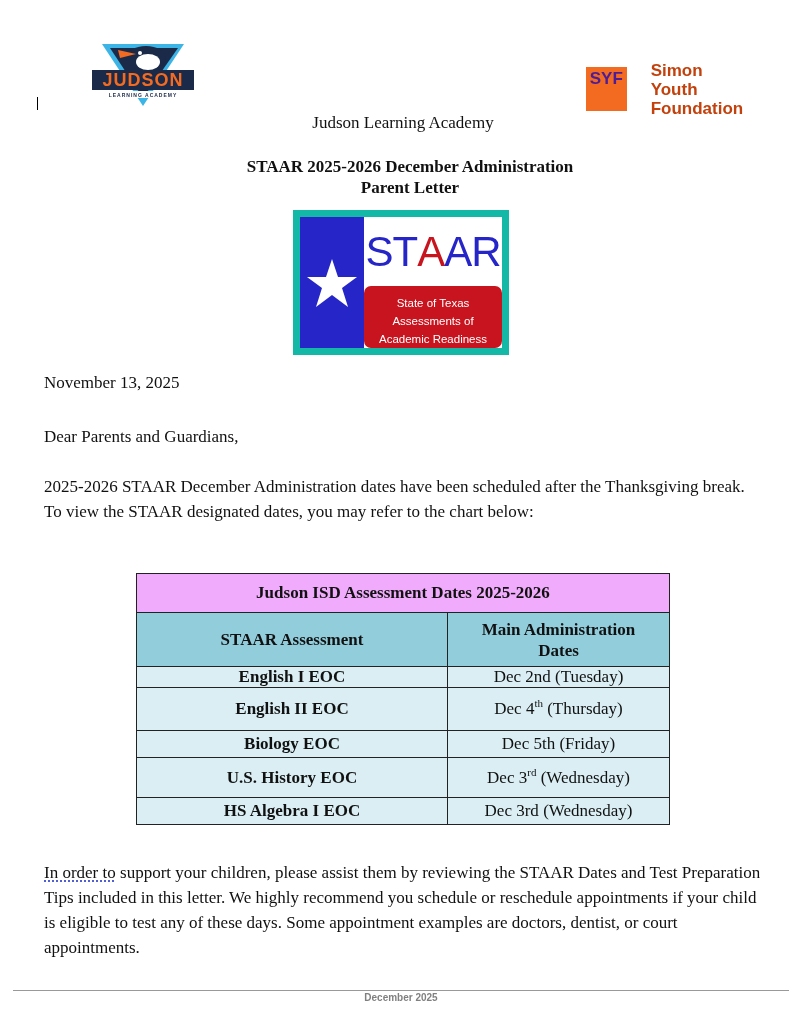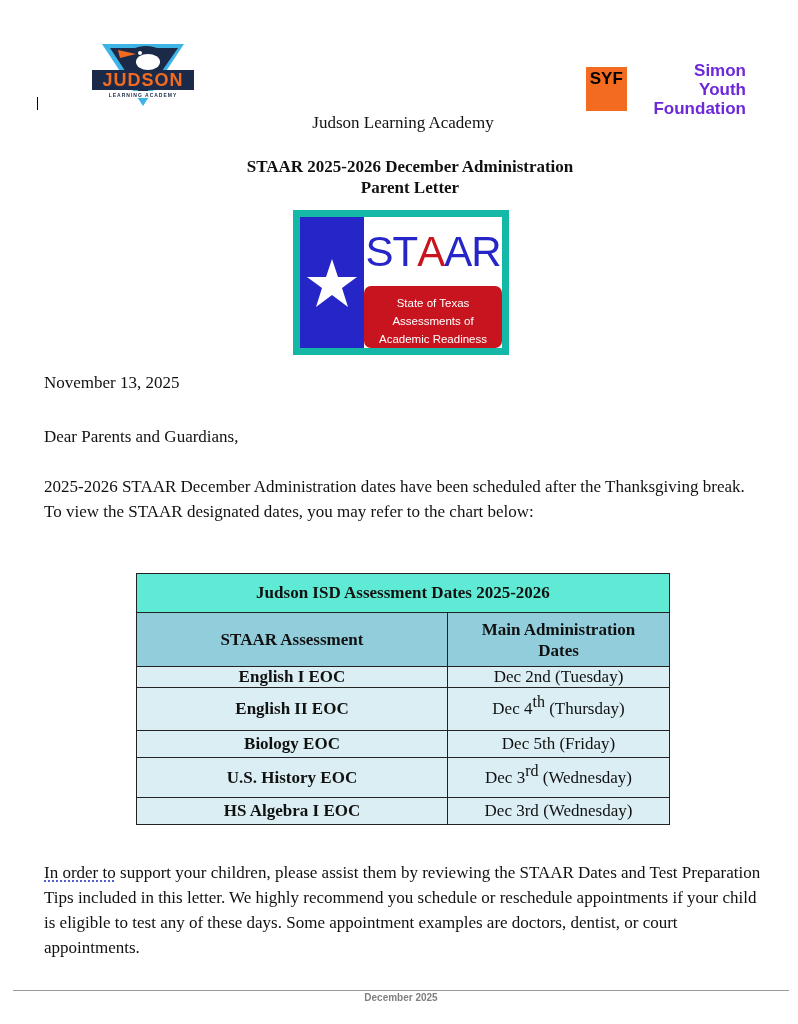--- a/index.html
+++ b/index.html
@@ -7,27 +7,27 @@
       width: 798px; height: 1024px; position: relative; overflow: hidden;
       font-family: "Liberation Serif", serif; color: #111;
     }
     .abs { position: absolute; }
 
     
     .judson-logo { left: 88px; top: 36px; width: 110px; height: 72px; }
     
     .syf-logo { left: 586px; top: 67px; width: 160px; height: 44px; display: flex; align-items: center; }
     .syf-box {
-      width: 44px; height: 44px; background: #f26b21; color: #000000;
+      width: 44px; height: 44px; background: #f26b21; color: #4c1d95;
       font-family: "Liberation Sans", sans-serif; font-weight: bold; font-size: 17px;
       display: flex; align-items: flex-start; justify-content: center; padding-top: 2px; box-sizing: border-box;
     }
     .syf-text {
-      margin-left: 24px; color: #6d28d9; font-family: "Liberation Sans", sans-serif;
-      font-weight: bold; font-size: 17px; line-height: 19px; text-align: right;
+      margin-left: 24px; color: #c2410c; font-family: "Liberation Sans", sans-serif;
+      font-weight: bold; font-size: 17px; line-height: 19px;
     }
 
     .cursor { left: 37px; top: 97px; width: 1px; height: 13px; background: #000; }
 
     .school-name { left: 0; width: 806px; top: 113px; text-align: center; font-size: 17px; }
     .title-block { left: 0; width: 820px; top: 156px; text-align: center; font-size: 17px; font-weight: bold; line-height: 21px; }
 
     
     .staar-logo { left: 293px; top: 210px; width: 216px; height: 145px; border: 7px solid #14b8a6; box-sizing: border-box; display: flex; }
     .staar-blue { width: 64px; height: 100%; background: #2626c8; display: flex; align-items: center; justify-content: center; }
@@ -44,27 +44,27 @@
     .para1 { top: 474px; }
     .para2 { top: 860px; }
     .squiggle { text-decoration: underline dotted #3344cc; text-underline-offset: 3px; }
 
     
     .assess-table {
       left: 136px; top: 573px; width: 534px; border-collapse: collapse;
       font-size: 17px; text-align: center;
     }
     .assess-table td, .assess-table th { border: 1.5px solid #222; padding: 0; }
-    .assess-table .title-row th { background: #5eead4; height: 38px; font-weight: bold; }
+    .assess-table .title-row th { background: #f0abfc; height: 38px; font-weight: bold; }
     .assess-table .head-row th { background: #92cddc; height: 53px; font-weight: bold; line-height: 21px; }
     .assess-table .col1 { width: 310px; }
     .assess-table tbody td { background: #daeef3; }
     .assess-table tbody td.name { font-weight: bold; }
     .r-h1 { height: 21px; } .r-h2 { height: 43px; } .r-h3 { height: 27px; } .r-h4 { height: 40px; } .r-h5 { height: 27px; margin-top: 40px; }
-    sup { font-size: 16px; vertical-align: super; line-height: 0; }
+    sup { font-size: 11px; vertical-align: super; line-height: 0; }
 
     .footer-rule { left: 13px; top: 990px; width: 776px; height: 1px; background: #999; }
     .footer-text { left: 0; width: 802px; top: 992px; text-align: center; font-family: "Liberation Sans", sans-serif;
       font-size: 10px; font-weight: bold; color: #808080; }
   </style>
 </head>
 <body>
 
 <div class="abs judson-logo">
   <svg width="110" height="72" viewBox="0 0 110 72">

